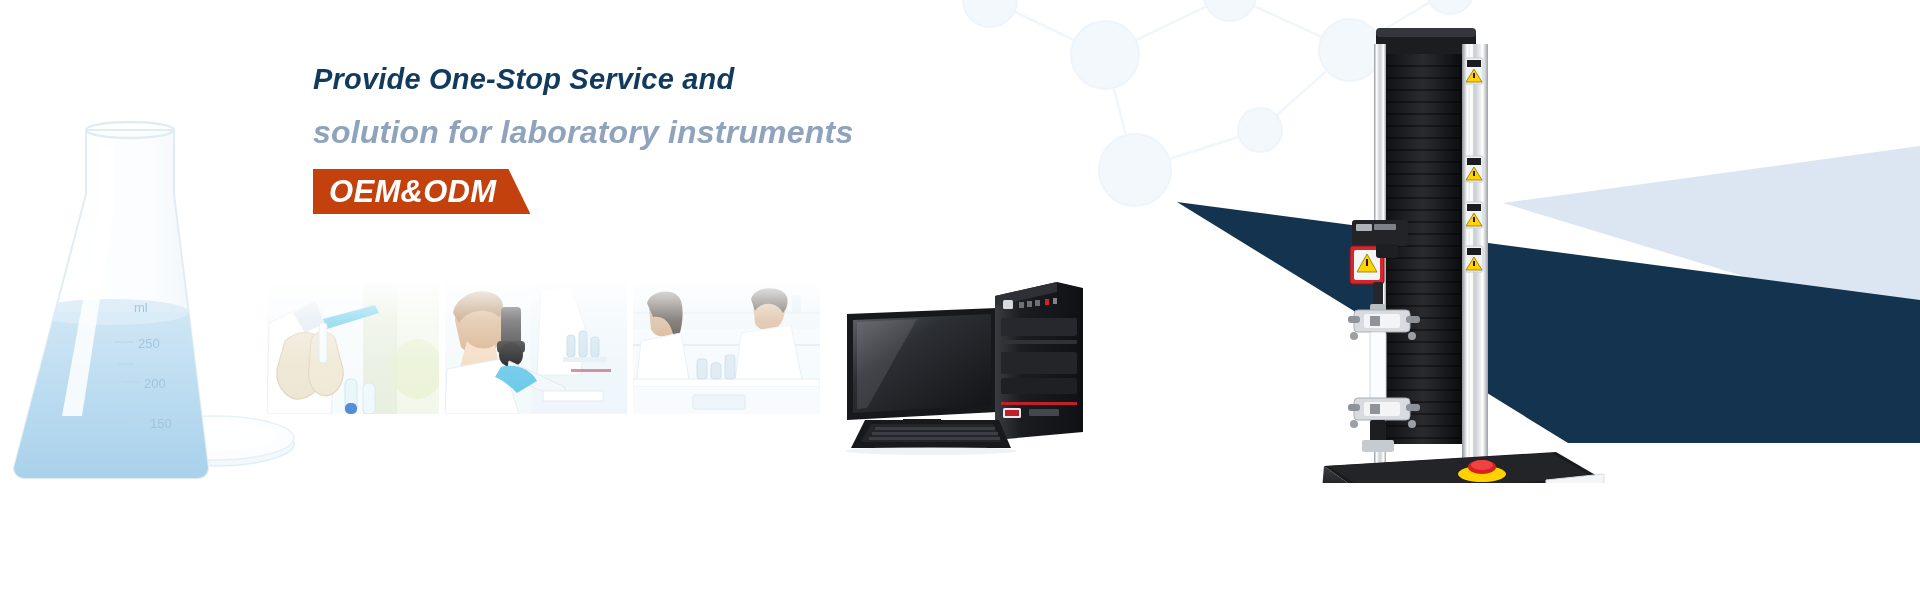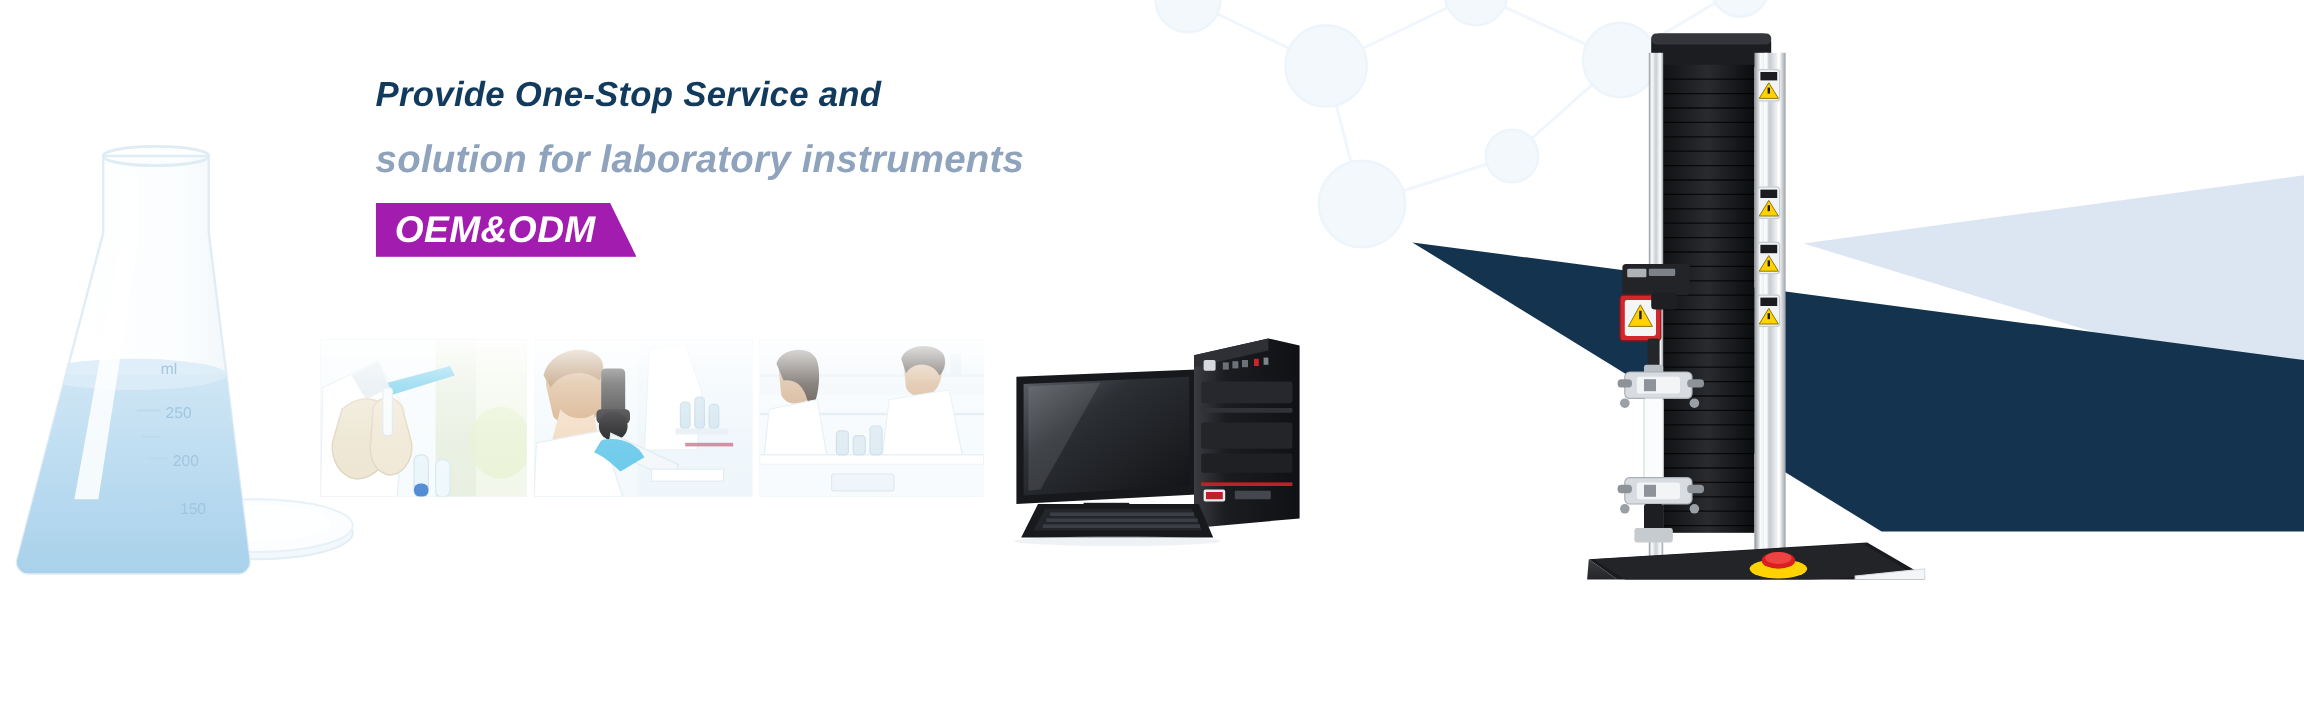--- a/index.html
+++ b/index.html
@@ -17,21 +17,21 @@
   .shape-layer { position:absolute; right:0; top:0; width:780px; height:597px; pointer-events:none; }
 
   
   .copy { position:absolute; left:313px; top:58px; width:620px; }
   .line1 { font-size:29px; font-style:italic; font-weight:bold; color:#123a5c;
            letter-spacing:.2px; line-height:1.5; white-space:nowrap; }
   .line2 { font-size:32px; font-style:italic; font-weight:bold; color:#8fa3bd;
            letter-spacing:.2px; line-height:1.55; margin-top:6px; white-space:nowrap; }
   .badge-wrap { position:relative; margin-top:12px; display:inline-block; height:45px; }
   .badge { position:relative; display:flex; align-items:center; height:45px;
-           padding:0 34px 0 16px; background:#a21caf;
+           padding:0 34px 0 16px; background:#c2410c;
            clip-path:polygon(0 0, calc(100% - 22px) 0, 100% 100%, 0 100%); }
   .badge-text { font-size:31px; font-style:italic; font-weight:bold; color:#ffffff;
                 letter-spacing:.3px; white-space:nowrap; }
 
   
   .flask { position:absolute; left:-6px; top:108px; width:330px; height:380px; }
 
   
   .photostrip { position:absolute; left:267px; top:283px; width:553px; height:131px;
                 display:flex; gap:6px; }

